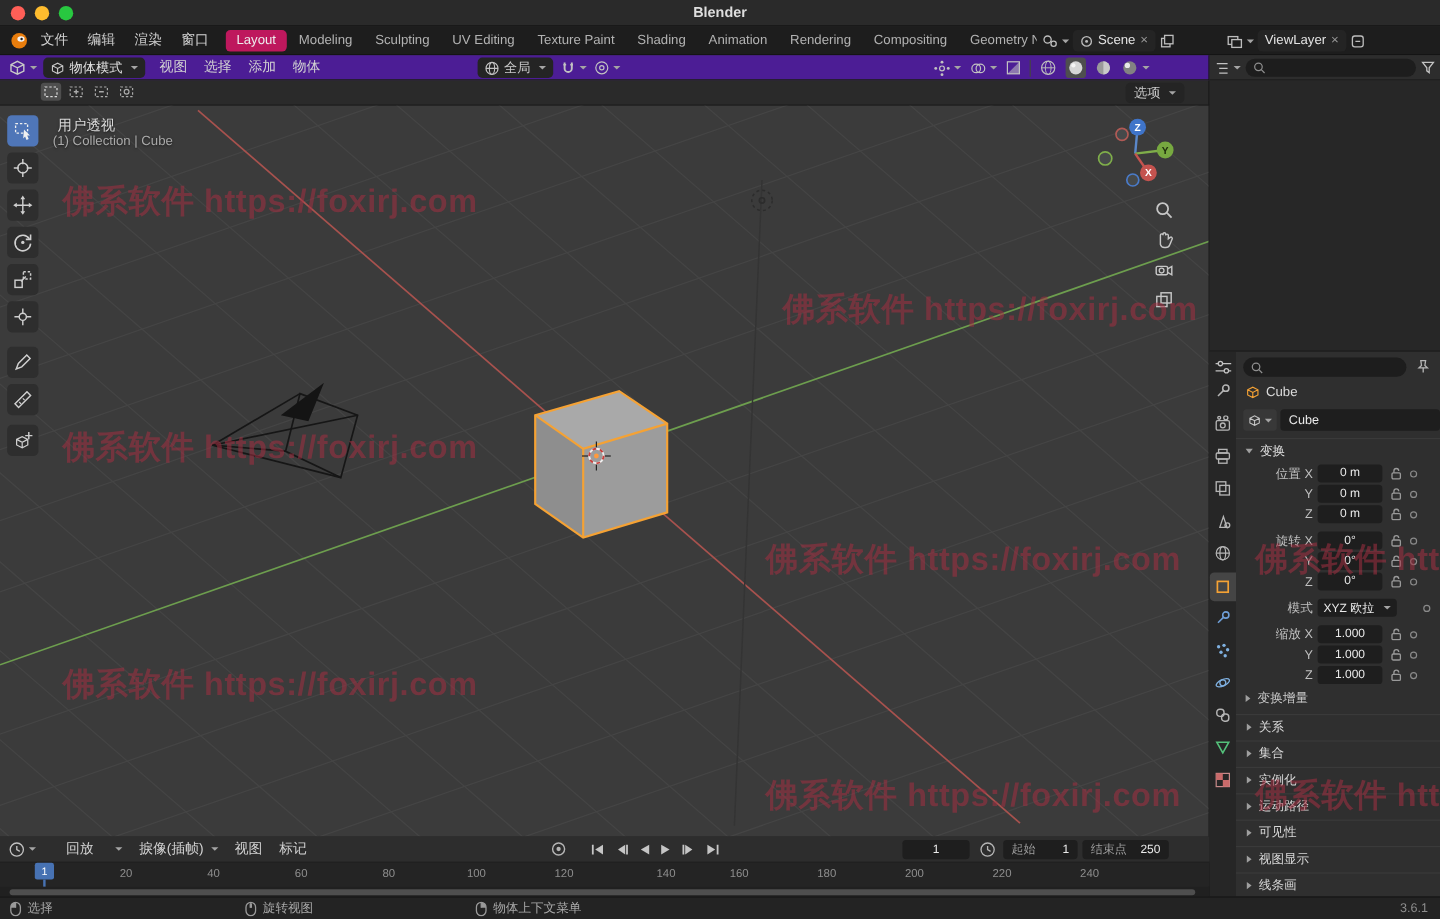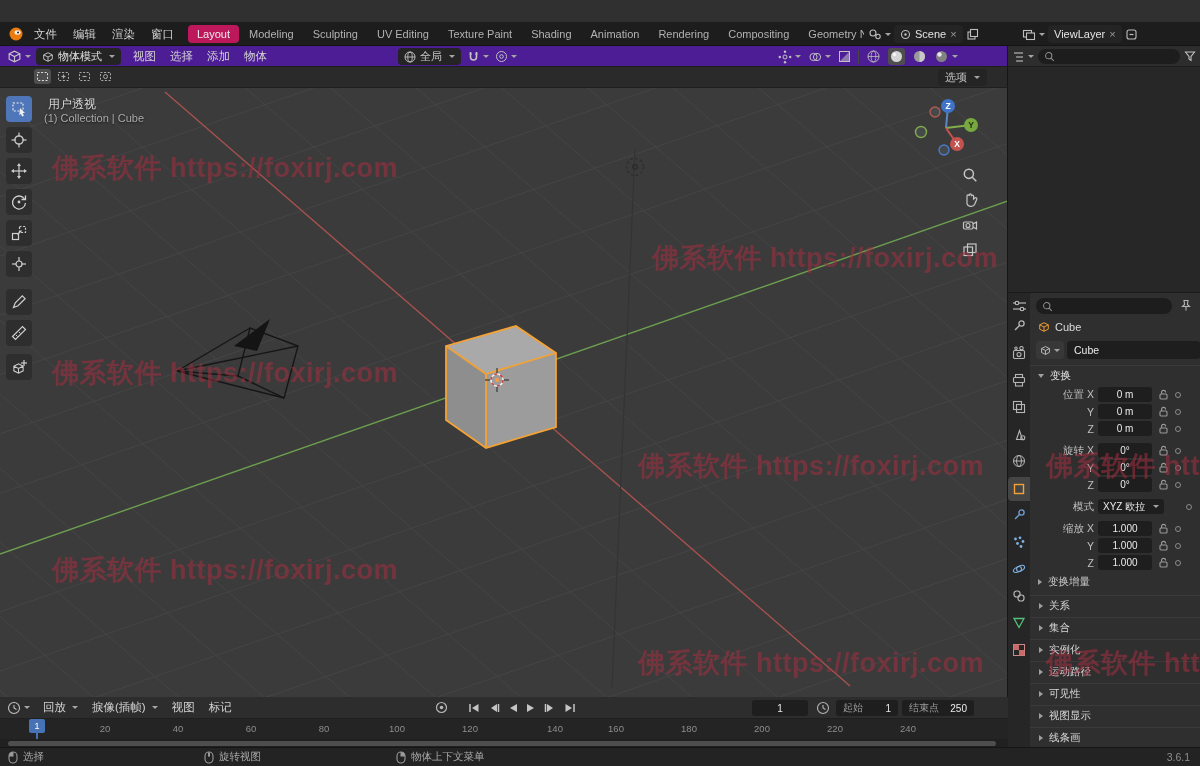--- a/index.html
+++ b/index.html
@@ -53,20 +53,26 @@
       <line x1="9" y1="9" x2="12.5" y2="12.5" stroke="currentColor" stroke-width="1.3"></line>
     </symbol>
     <symbol id="i-cube" viewBox="0 0 14 14">
       <path d="M2 4.5 L7 2 L12 4.5 V9.5 L7 12 L2 9.5 Z M2 4.5 L7 7 L12 4.5 M7 7 V12" fill="none" stroke="currentColor" stroke-width="1.1"></path>
     </symbol>
   </defs>
 </svg>
 
 <div id="app">
 
+  <div class="abs flex" style="left:0;top:0;width:1200px;height:22px;background:#2a2a2a;border-bottom:1px solid #161616">
+    <span class="abs" style="left:9px;top:5px;width:12px;height:12px;border-radius:50%;background:#ff5f57"></span>
+    <span class="abs" style="left:29px;top:5px;width:12px;height:12px;border-radius:50%;background:#febc2e"></span>
+    <span class="abs" style="left:49px;top:5px;width:12px;height:12px;border-radius:50%;background:#28c840"></span>
+    <span class="abs nw" style="left:0;top:3px;width:1200px;text-align:center;color:#dedede;font-weight:bold;font-size:12px">Blender</span>
+  </div>
 
   <div class="abs" style="left:0;top:22px;width:1200px;height:24px;background:#1d1d1d;border-bottom:1px solid #141414">
     <span class="abs" style="left:8px;top:4px">
       <svg width="16" height="16">
           <circle cx="8" cy="8" r="6.5" fill="#e87d0d"></circle>
           <ellipse cx="9.5" cy="6.5" rx="3" ry="2.2" fill="#f4f4f4"></ellipse>
           <circle cx="10" cy="6.5" r="1" fill="#1d1d1d"></circle>
         </svg>
     </span>
     <div class="abs flex" style="left:26px;top:0;height:24px">
@@ -779,21 +785,21 @@
 
   <div class="abs" style="left:0;top:697px;width:1008px;height:50px;border-right:1px solid #161616">
     <div class="abs flex" style="left:0;top:0;width:1008px;height:22px;background:#2d2d2d;border-bottom:1px solid #1f1f1f">
       <span class="flex" style="margin-left:7px">
         <svg width="14" height="14">
             <circle cx="7" cy="7" r="5.5" fill="none" stroke="#c2c2c2" stroke-width="1.1"></circle>
             <path d="M7 4 V7 L9.5 8.5" fill="none" stroke="#c2c2c2" stroke-width="1.1"></path>
           </svg>
           <span class="c"></span>
       </span>
-      <span class="hm flex" style="margin-left:6px;gap:3px">
+      <span class="hm flex" style="margin-left:18px;gap:15px">
           <span>回放</span>
           <span class="c"></span>
         </span>
       <span class="hm flex" style="gap:3px">
           <span>捩像(插帧)</span>
           <span class="c"></span>
         </span>
       <span class="hm">视图</span>
       <span class="hm">标记</span>
 

